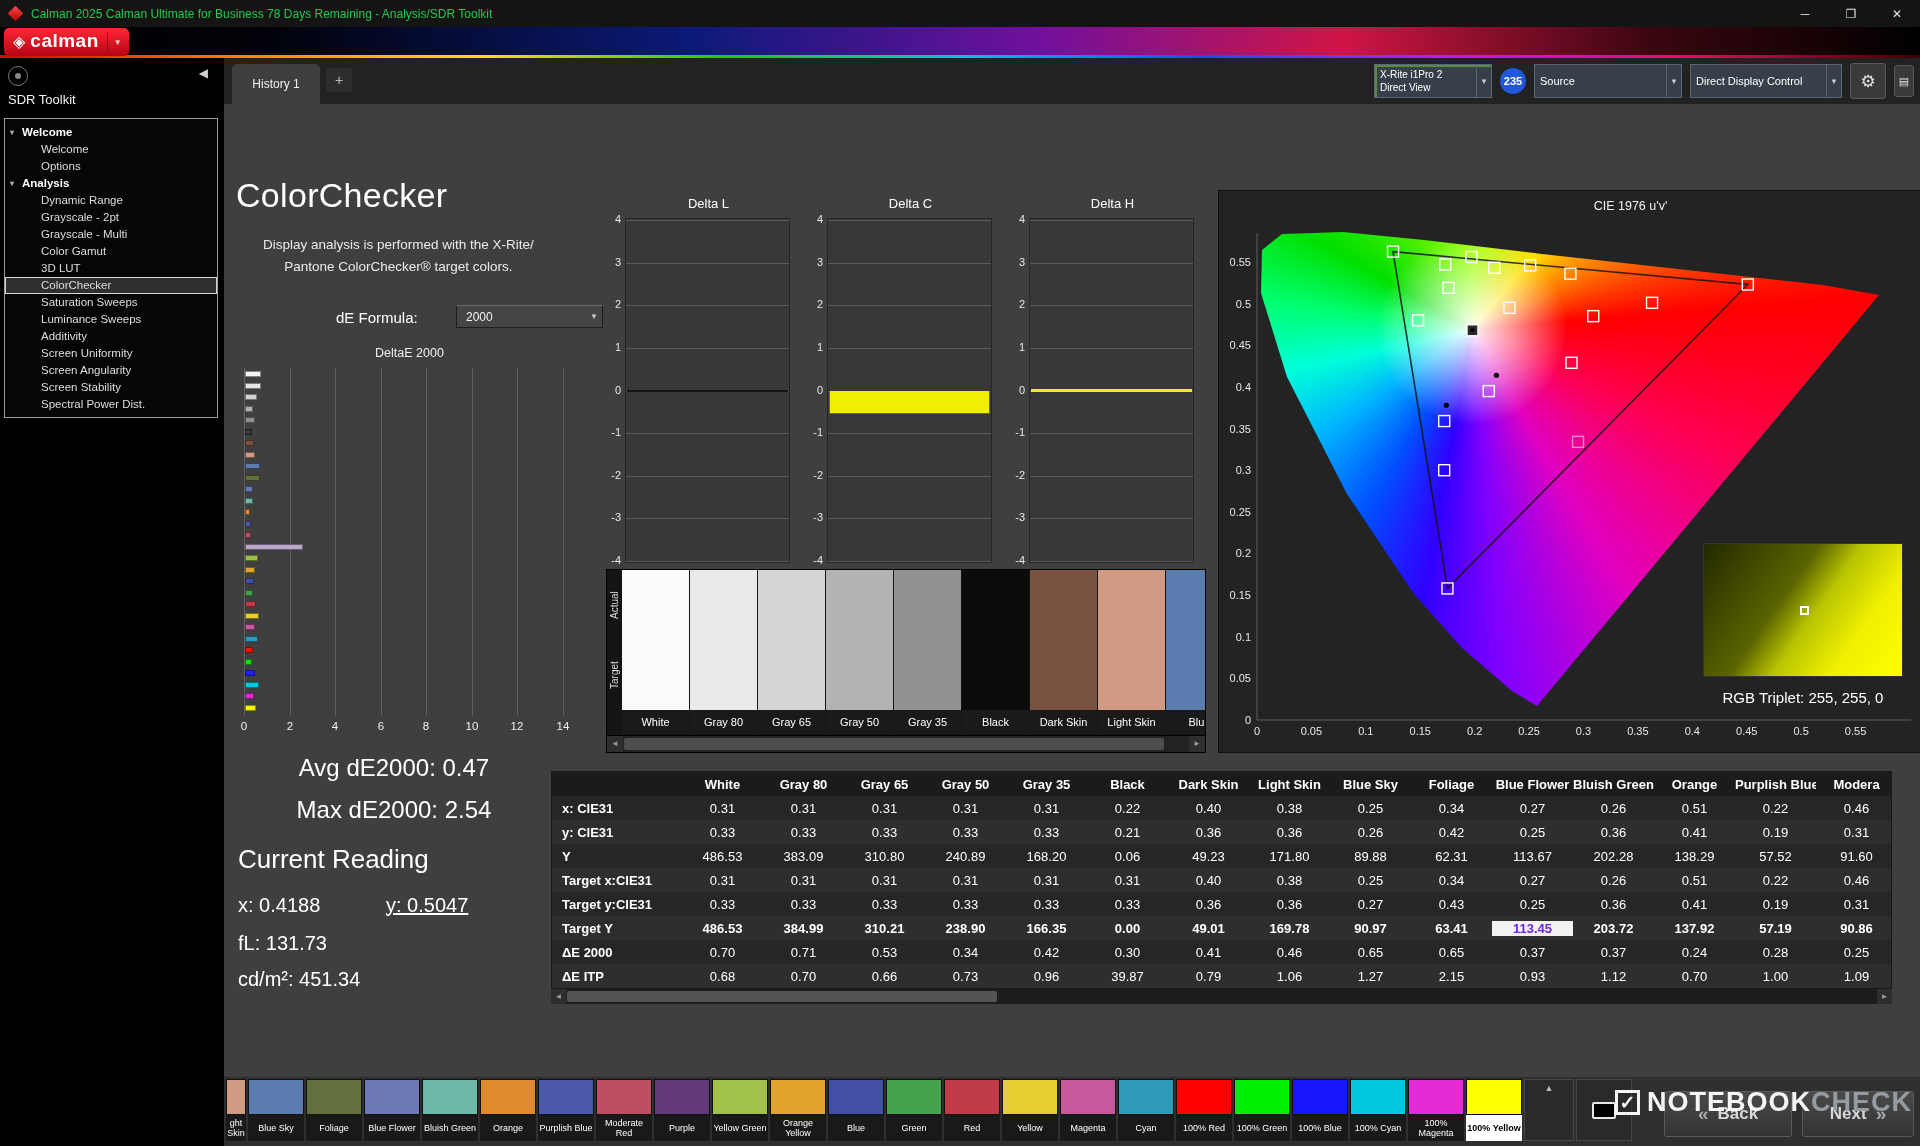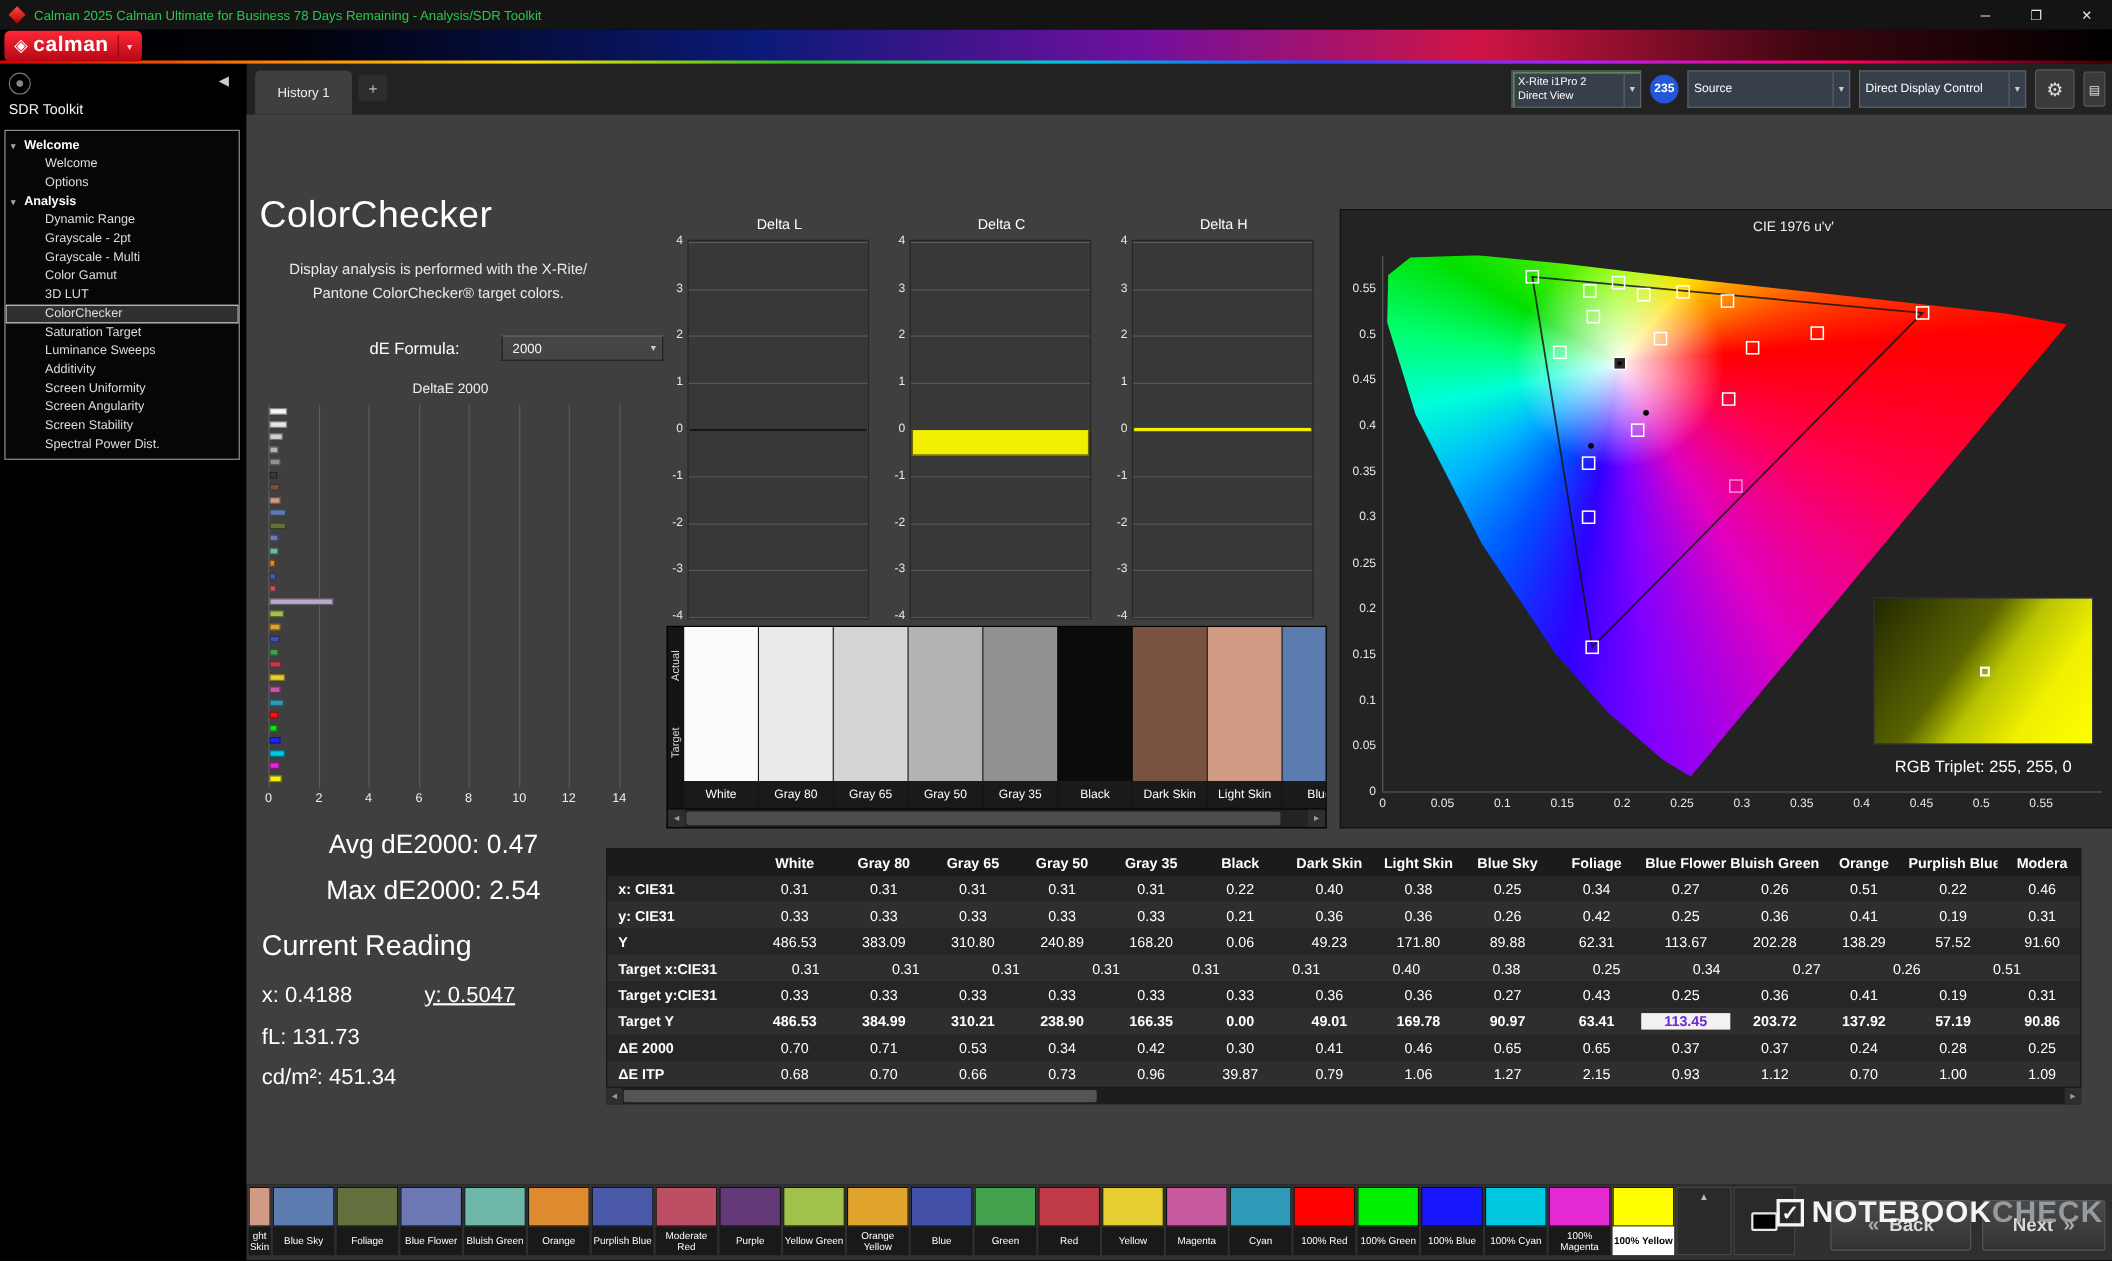--- a/index.html
+++ b/index.html
@@ -218,21 +218,21 @@
         <div class="tree-item parent"><span class="tw">▾</span><span>Welcome</span></div>
         <div class="tree-item"><span>Welcome</span></div>
         <div class="tree-item"><span>Options</span></div>
         <div class="tree-item parent"><span class="tw">▾</span><span>Analysis</span></div>
         <div class="tree-item"><span>Dynamic Range</span></div>
         <div class="tree-item"><span>Grayscale - 2pt</span></div>
         <div class="tree-item"><span>Grayscale - Multi</span></div>
         <div class="tree-item"><span>Color Gamut</span></div>
         <div class="tree-item"><span>3D LUT</span></div>
         <div class="tree-item selected"><span>ColorChecker</span></div>
-        <div class="tree-item"><span>Saturation Target</span></div>
+        <div class="tree-item"><span>Saturation Sweeps</span></div>
         <div class="tree-item"><span>Luminance Sweeps</span></div>
         <div class="tree-item"><span>Additivity</span></div>
         <div class="tree-item"><span>Screen Uniformity</span></div>
         <div class="tree-item"><span>Screen Angularity</span></div>
         <div class="tree-item"><span>Screen Stability</span></div>
         <div class="tree-item"><span>Spectral Power Dist.</span></div>
       </div>
   </div>
 
   <div class="main">
@@ -566,21 +566,21 @@
           <div class="t-cell">49.23</div>
           <div class="t-cell">171.80</div>
           <div class="t-cell">89.88</div>
           <div class="t-cell">62.31</div>
           <div class="t-cell">113.67</div>
           <div class="t-cell">202.28</div>
           <div class="t-cell">138.29</div>
           <div class="t-cell">57.52</div>
           <div class="t-cell">91.60</div>
         </div>
-        <div class="t-row" style="background: rgb(46, 46, 46); gap: 10px;">
+        <div class="t-row" style="background: rgb(46, 46, 46);">
           <div class="t-label">Target x:CIE31</div>
           <div class="t-cell">0.31</div>
           <div class="t-cell">0.31</div>
           <div class="t-cell">0.31</div>
           <div class="t-cell">0.31</div>
           <div class="t-cell">0.31</div>
           <div class="t-cell">0.31</div>
           <div class="t-cell">0.40</div>
           <div class="t-cell">0.38</div>
           <div class="t-cell">0.25</div>

